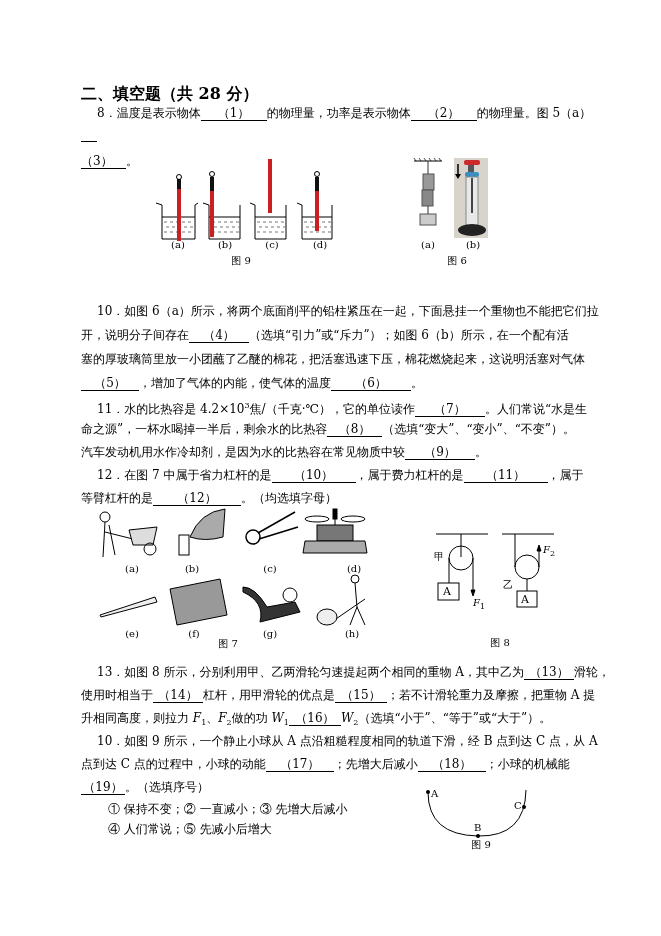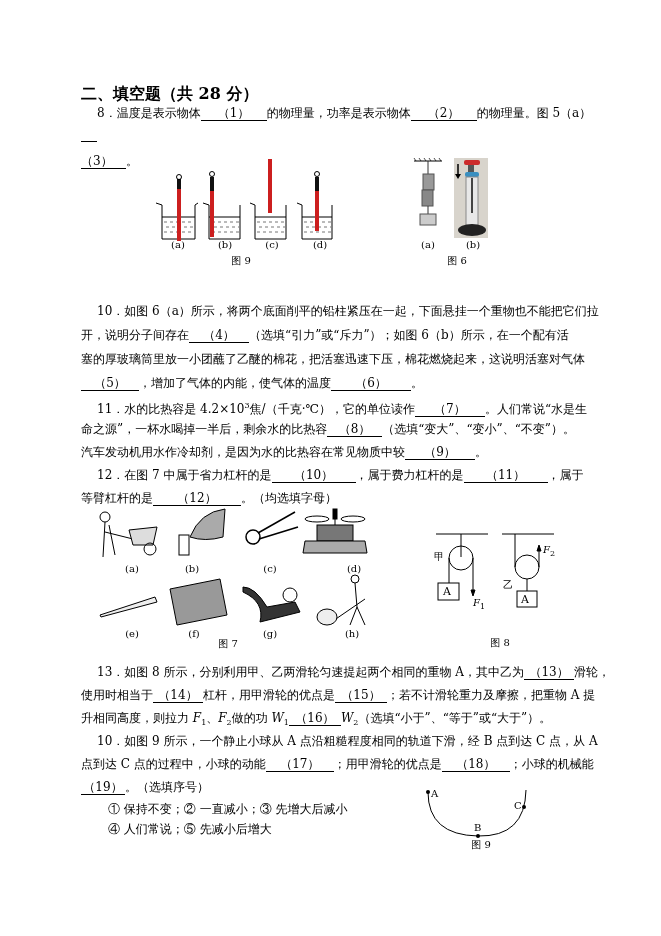--- a/index.html
+++ b/index.html
@@ -232,21 +232,21 @@
 </div>
 <div class="line" style="top:687px">
   <span>使用时相当于</span><span class="blank" style="width:50px">（14）</span><span>杠杆，用甲滑轮的优点是</span><span class="blank" style="width:52px">（15）</span><span>；若不计滑轮重力及摩擦，把重物 A 提</span>
 </div>
 <div class="line" style="top:710px">
   <span>升相同高度，则拉力 </span><i>F</i><sub>1</sub><span>、</span><i>F</i><sub>2</sub><span>做的功 </span><i>W</i><sub>1</sub><span class="blank" style="width:52px">（16）</span><i>W</i><sub>2</sub><span>（选填“小于”、“等于”或“大于”）。</span>
 </div>
 
 <div class="line ind" style="top:733px">10．如图 9 所示，一个静止小球从 A 点沿粗糙程度相同的轨道下滑，经 B 点到达 C 点，从 A</div>
 <div class="line" style="top:756px">
-  <span>点到达 C 点的过程中，小球的动能</span><span class="blank" style="width:68px">（17）</span><span>；用甲滑轮的优点是</span><span class="blank" style="width:68px">（18）</span><span>；小球的机械能</span>
+  <span>点到达 C 点的过程中，小球的动能</span><span class="blank" style="width:68px">（17）</span><span>；先增大后减小</span><span class="blank" style="width:68px">（18）</span><span>；小球的机械能</span>
 </div>
 <div class="line" style="top:779px">
   <span class="blank" style="width:44px">（19）</span><span>。（选填序号）</span>
 </div>
 <div class="line" style="left:108px;top:801px">① 保持不变；② 一直减小；③ 先增大后减小</div>
 <div class="line" style="left:108px;top:821px">④ 人们常说；⑤ 先减小后增大</div>
 
 <svg style="left:420px;top:785px" width="120" height="60">
   <path d="M8,7 Q8,50 58,51 Q105,52 106,5" fill="none" stroke="#000" stroke-width="1"></path>
   <circle cx="8" cy="7" r="2" fill="#000"></circle>

